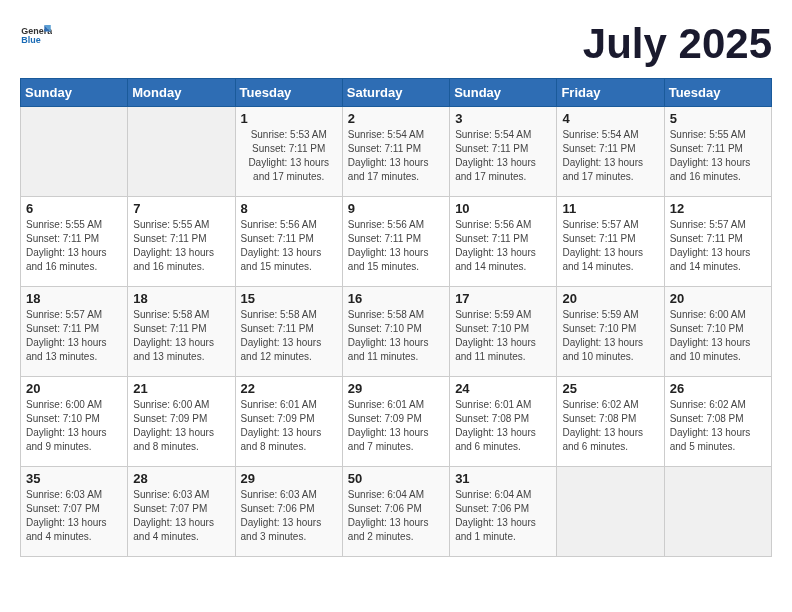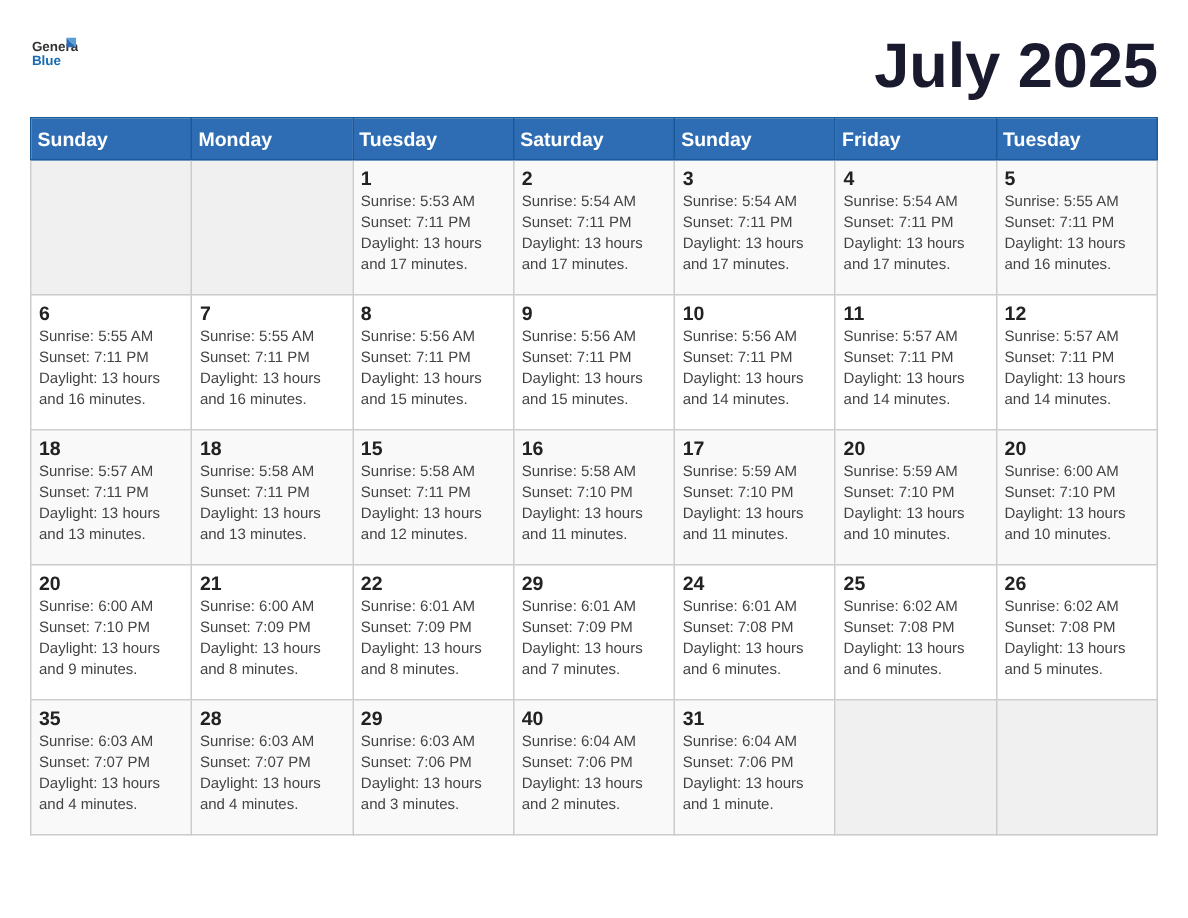--- a/index.html
+++ b/index.html
@@ -111,21 +111,21 @@
         <th>Friday</th>
         <th>Tuesday</th>
       </tr>
   </thead>
   <tbody id="calendar-body">
   <tr>
         <td class="empty-cell"></td>
         <td class="empty-cell"></td>
         <td>
           <span class="day-num">1</span>
-          <div class="day-info" style="white-space: pre-line;">Sunrise: 5:53 AM
+          <div class="day-info" style="white-space: pre-line; text-align: center;">Sunrise: 5:53 AM
 Sunset: 7:11 PM
 Daylight: 13 hours and 17 minutes.</div>
         </td>
         <td>
           <span class="day-num">2</span>
           <div class="day-info" style="white-space: pre-line;">Sunrise: 5:54 AM
 Sunset: 7:11 PM
 Daylight: 13 hours and 17 minutes.</div>
         </td>
         <td>
@@ -292,21 +292,21 @@
 Sunset: 7:07 PM
 Daylight: 13 hours and 4 minutes.</div>
         </td>
         <td>
           <span class="day-num">29</span>
           <div class="day-info" style="white-space: pre-line;">Sunrise: 6:03 AM
 Sunset: 7:06 PM
 Daylight: 13 hours and 3 minutes.</div>
         </td>
         <td>
-          <span class="day-num">40</span>
+          <span class="day-num">50</span>
           <div class="day-info" style="white-space: pre-line;">Sunrise: 6:04 AM
 Sunset: 7:06 PM
 Daylight: 13 hours and 2 minutes.</div>
         </td>
         <td>
           <span class="day-num">31</span>
           <div class="day-info" style="white-space: pre-line;">Sunrise: 6:04 AM
 Sunset: 7:06 PM
 Daylight: 13 hours and 1 minute.</div>
         </td>

